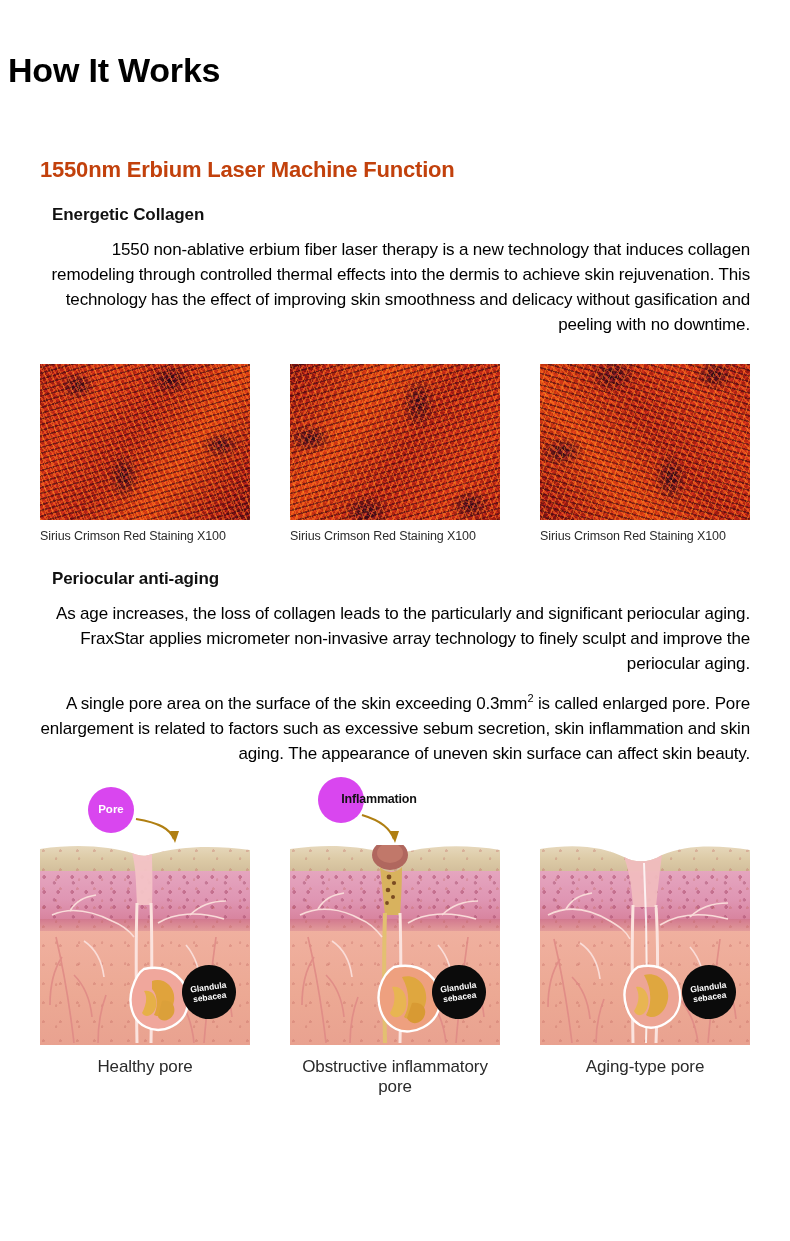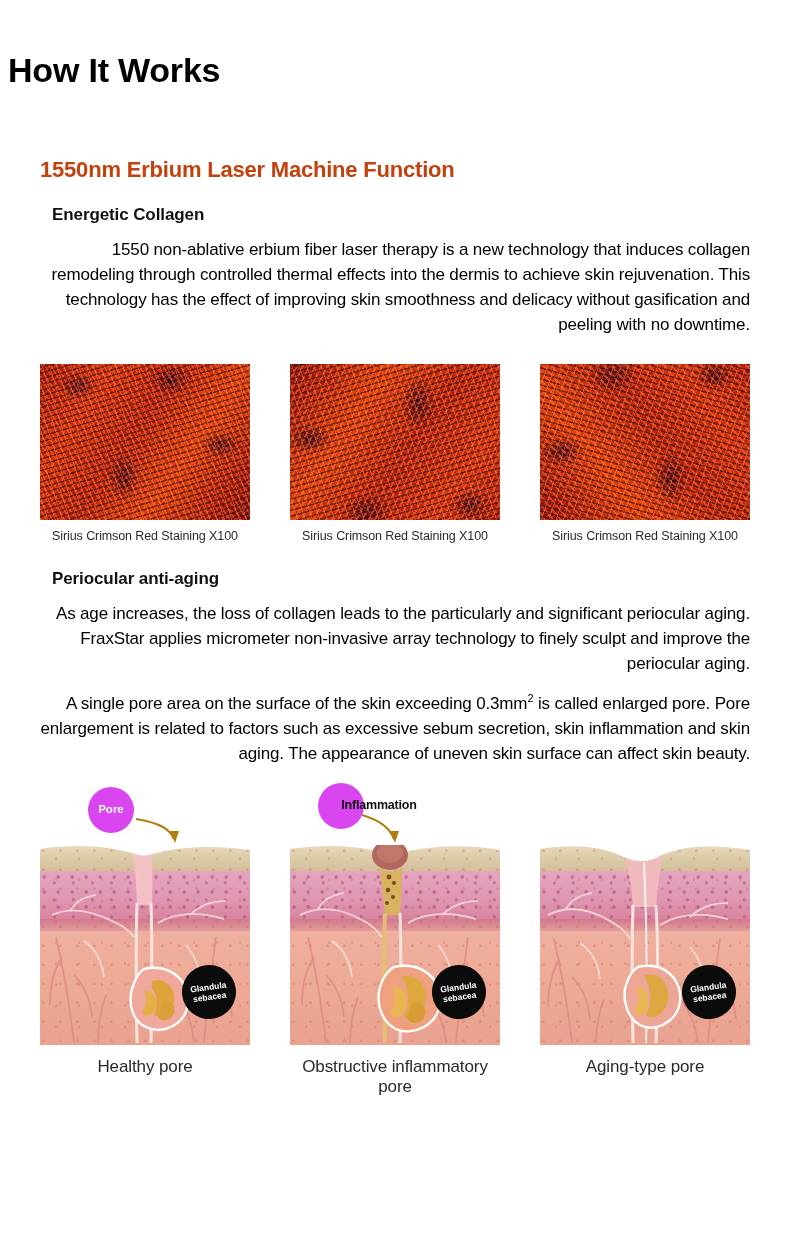--- a/index.html
+++ b/index.html
@@ -77,21 +77,21 @@
     justify-content: space-between;
     margin-top: 26px;
   }
   .fig {
     width: 210px;
   }
   .fig-caption {
     font-size: 12.5px;
     color: #2a2a2a;
     margin-top: 9px;
-    text-align: center;
+    text-align: left;
     letter-spacing: -0.1px;
   }
 
   
   .micro {
     width: 210px;
     height: 156px;
     position: relative;
     overflow: hidden;
     background: #2d0d1c;
@@ -151,21 +151,21 @@
     font-weight: bold;
     line-height: 1;
     white-space: nowrap;
   }
   .badge.pore {
     left: 48px; top: 14px;
     width: 46px; height: 46px;
     font-size: 11.5px;
   }
   .badge.inflammation {
-    left: 28px; top: 10px;
+    left: 28px; top: 4px;
     width: 46px; height: 46px;
     font-size: 11.5px;
     overflow: visible;
   }
   .badge.inflammation span {
     display: inline-block;
     transform: translateX(38px);
     color: #111111;
     font-size: 12.5px;
     font-weight: bold;

